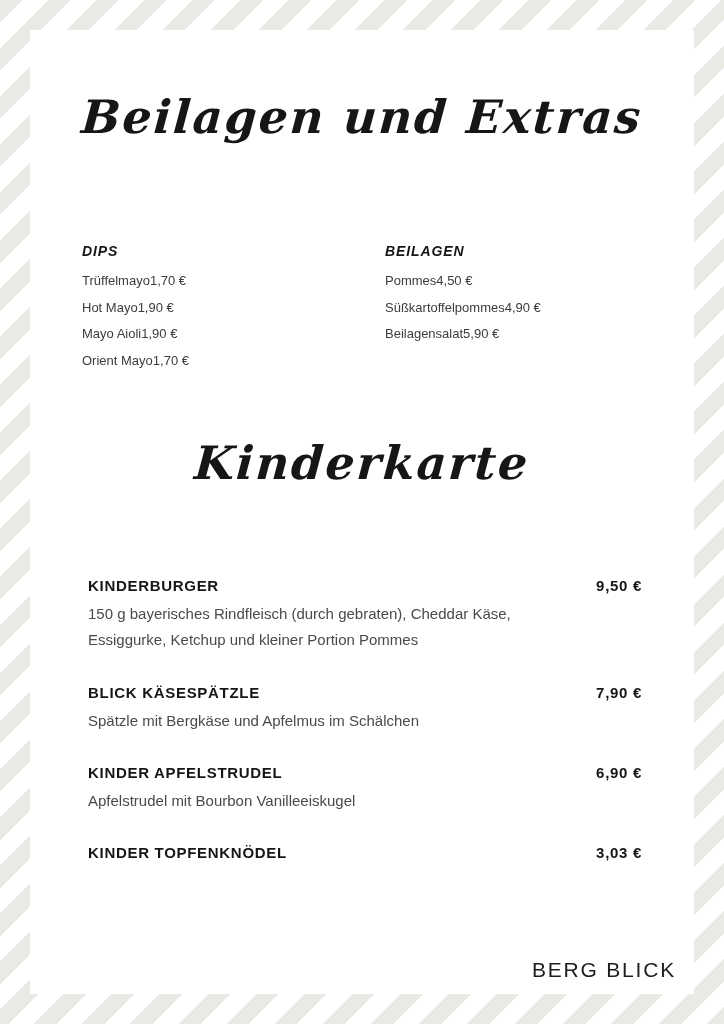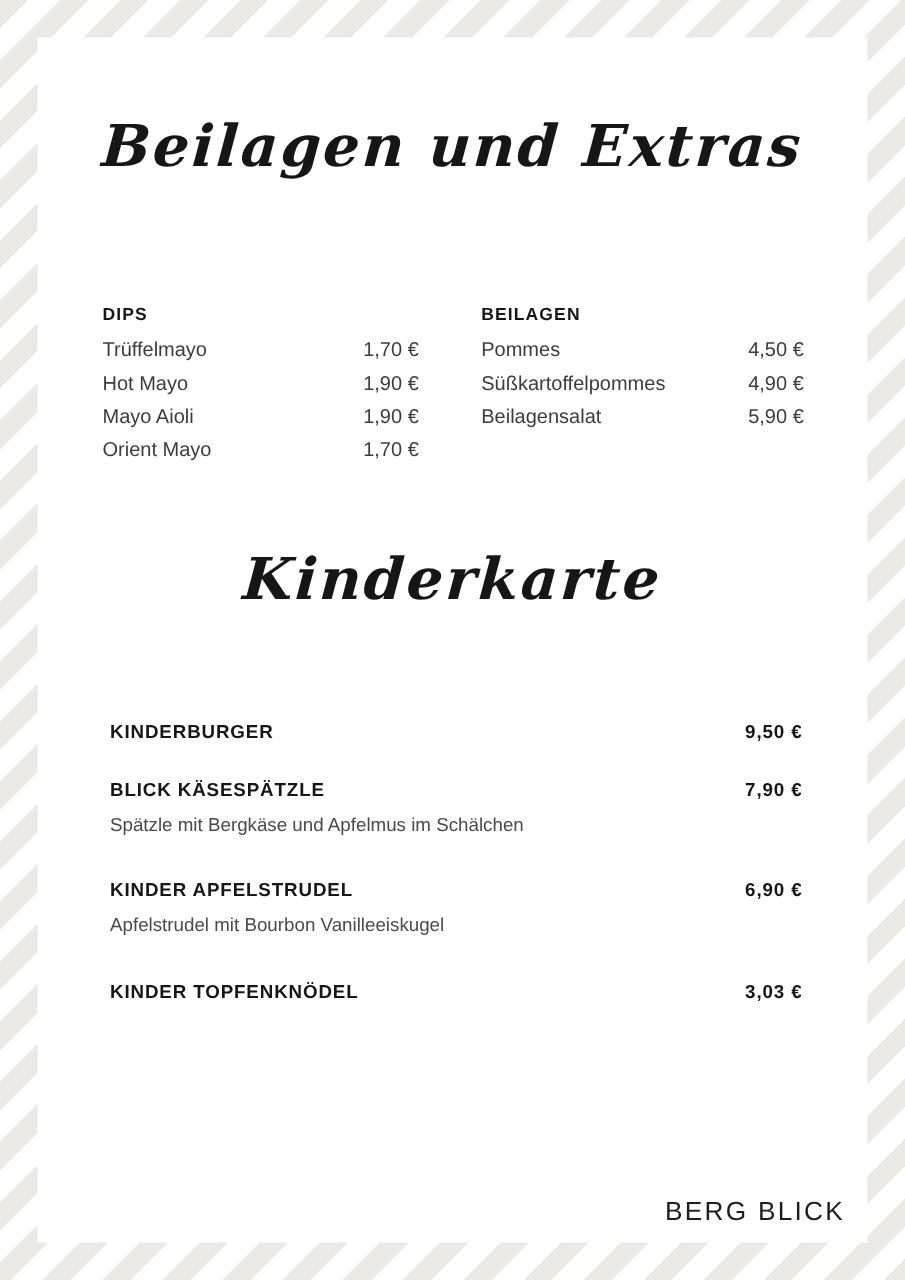--- a/index.html
+++ b/index.html
@@ -49,27 +49,28 @@
   .side-col { position: absolute; top: 213px; }
   #col-dips     { left: 52px;  width: 253px; }
   #col-beilagen { left: 355px; width: 258px; }
 
   .col-heading {
     font-weight: 700;
     font-size: 14px;
     letter-spacing: 0.9px;
     color: #161616;
     margin-bottom: 9px;
+    font-style: italic;
   }
 
   .side-row {
     display: flex;
-    justify-content: space-between;
+    justify-content: flex-start;
     align-items: baseline;
-    font-size: 16px;
+    font-size: 13px;
     color: #3c3c3c;
     line-height: 26.5px;
   }
   .side-row .price { color: #3c3c3c; }
 
   
   #kids-list {
     position: absolute;
     top: 528px;
     left: 58px;
@@ -156,20 +157,21 @@
 
     <h1 id="title-kids" class="script-title">Kinderkarte</h1>
 
     <div id="kids-list">
 
       <div class="kid-item">
         <div class="kid-head">
           <span class="kid-name">KINDERBURGER</span>
           <span class="kid-price">9,50 €</span>
         </div>
+        <p class="kid-desc">150 g bayerisches Rindfleisch (durch gebraten), Cheddar Käse, Essiggurke, Ketchup und kleiner Portion Pommes</p>
       </div>
 
       <div class="kid-item">
         <div class="kid-head">
           <span class="kid-name">BLICK KÄSESPÄTZLE</span>
           <span class="kid-price">7,90 €</span>
         </div>
         <p class="kid-desc">Spätzle mit Bergkäse und Apfelmus im Schälchen</p>
       </div>
 

